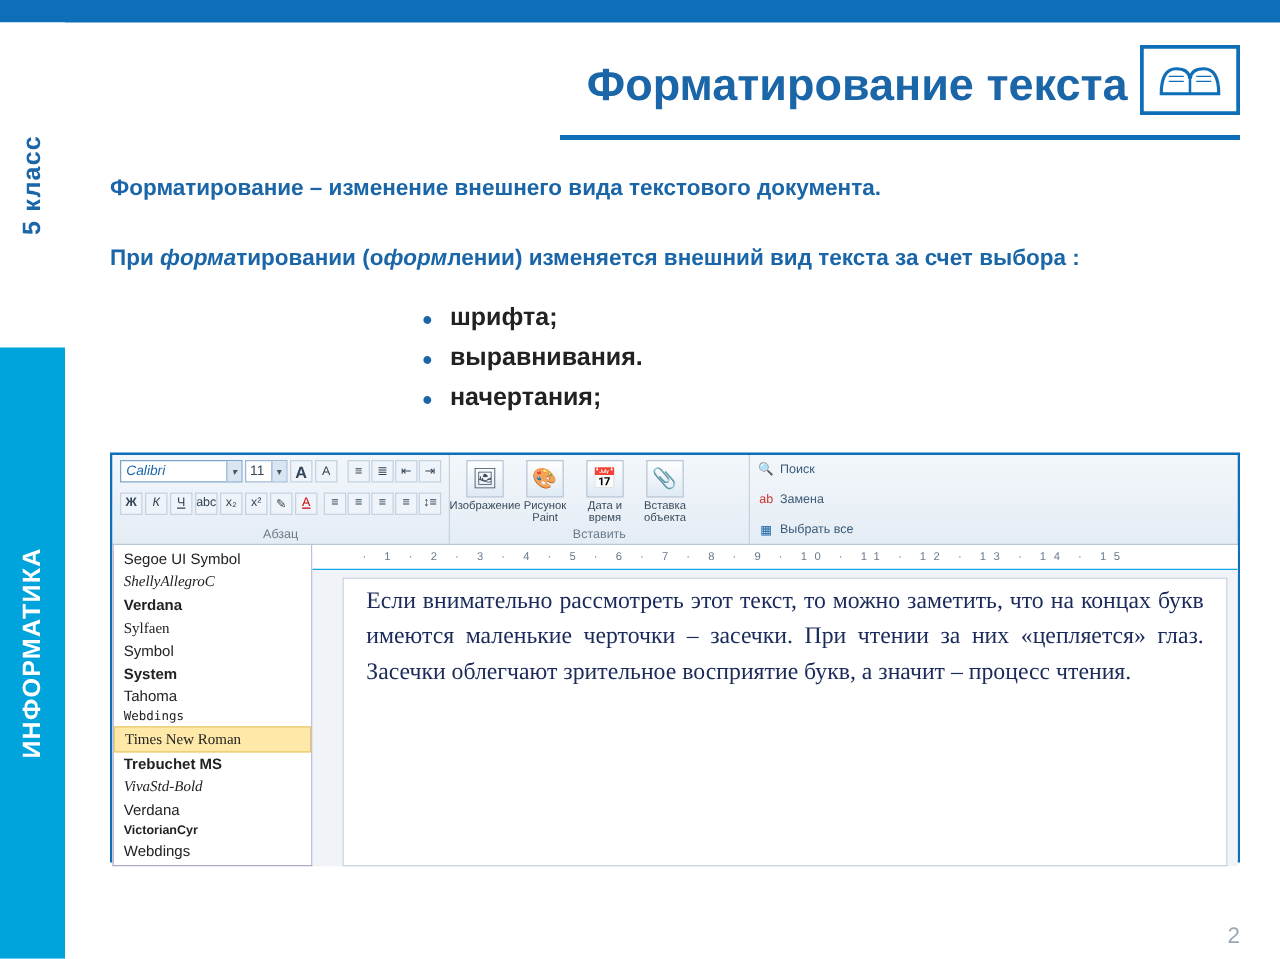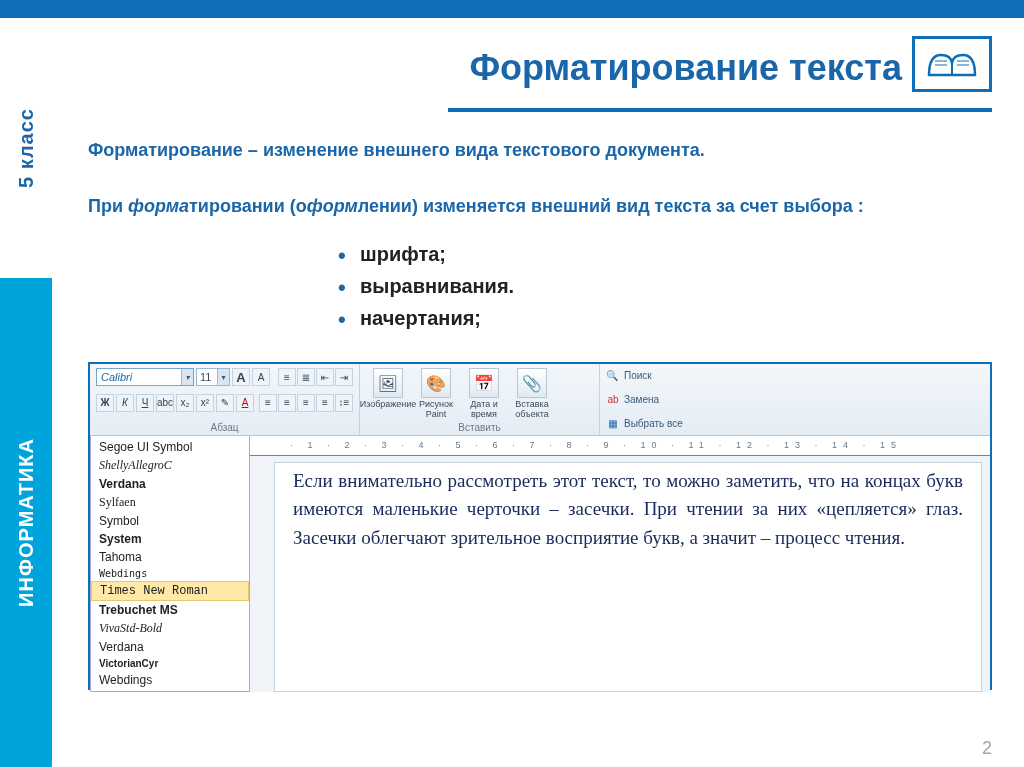--- a/index.html
+++ b/index.html
@@ -425,21 +425,21 @@
     <div class="wordbody">
       <div class="fontlist" id="fontlist">
           <div class="item" style="">Segoe UI Symbol</div>
           <div class="item" style="font-family:cursive;font-style:italic">ShellyAllegroC</div>
           <div class="item" style="font-weight:bold">Verdana</div>
           <div class="item" style="font-family:serif">Sylfaen</div>
           <div class="item" style="">Symbol</div>
           <div class="item" style="font-weight:bold">System</div>
           <div class="item" style="">Tahoma</div>
           <div class="item" style="font-family:monospace;font-size:10px">Webdings</div>
-          <div class="item sel" style="font-family:Liberation Mono, monospace">Times New Roman</div>
+          <div class="item sel" style="font-family:Liberation Serif, serif">Times New Roman</div>
           <div class="item" style="font-weight:bold">Trebuchet MS</div>
           <div class="item" style="font-family:cursive;font-style:italic">VivaStd-Bold</div>
           <div class="item" style="">Verdana</div>
           <div class="item" style="font-weight:bold;font-size:10px">VictorianCyr</div>
           <div class="item" style="">Webdings</div>
         </div>
       <div class="docarea">
         <div class="ruler">· 1 · 2 · 3 · 4 · 5 · 6 · 7 · 8 · 9 · 10 · 11 · 12 · 13 · 14 · 15</div>
         <div class="page">Если внимательно рассмотреть этот текст, то можно заметить, что на концах букв имеются маленькие черточки – засечки. При чтении за них «цепляется» глаз. Засечки облегчают зрительное восприятие букв, а значит – процесс чтения.</div>
       </div>

